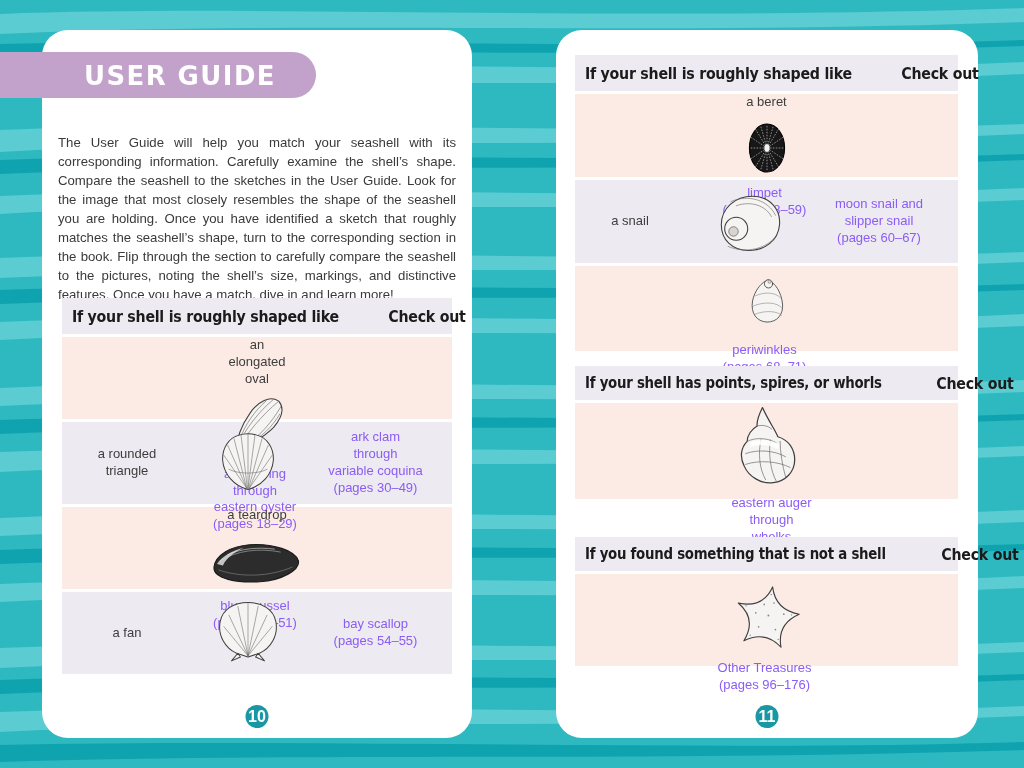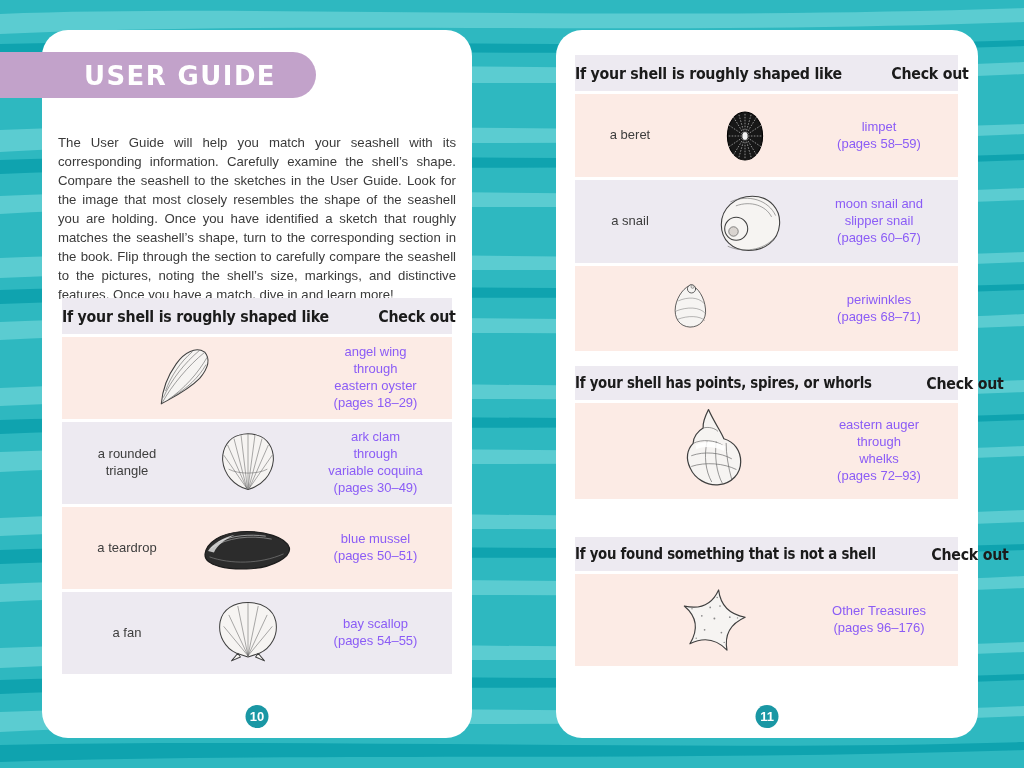--- a/index.html
+++ b/index.html
@@ -26,42 +26,42 @@
   .intro{
     position:absolute;left:16px;top:90px;width:398px;
     font-size:13.2px;line-height:1.44;color:#3a3a3a;text-align:justify;
   }
   .stable{position:absolute;}
   .thead{
     display:flex;align-items:center;background:#edeaf1;
   }
   .thead-tall{height:36px;}
   .thead-short{height:34px;}
-  .th-left{flex:1;}
+  .th-left{flex:1;padding-left:10px;}
   .th-right{width:148px;text-align:center;}
   .cond{
     font-family:"DejaVu Sans",sans-serif;font-weight:700;color:#1b1b1b;
     font-size:16.5px;letter-spacing:-0.3px;display:inline-block;
     transform:scaleX(0.86);transform-origin:left center;white-space:nowrap;
   }
   .th-right .cond{transform-origin:center center;}
   .trow{
     display:flex;align-items:center;margin-top:3px;
   }
-  .row-pink{background:#fcebe5;}
+  .row-pink{background:#fcebe5;flex-direction:column;}
   .row-lav{background:#edeaf1;}
   .col-label{width:130px;text-align:center;font-size:13px;line-height:1.3;color:#3d3d3d;white-space:pre-line;}
   .col-img{flex:1;display:flex;align-items:center;justify-content:center;}
   .col-out{width:145px;text-align:center;font-size:13px;line-height:1.3;color:#8b5cf6;white-space:pre-line;padding-right:4px;}
   .spacer-sm{width:46px;}
   .pagenum{
     position:absolute;bottom:10px;left:50%;transform:translateX(-50%);
     width:23px;height:23px;border-radius:50%;background:#1a97a4;
     display:flex;align-items:center;justify-content:center;
-    color:#ffffff;font-size:13px;font-weight:700;
+    color:#ffffff;font-size:16px;font-weight:700;
   }
   .shell-art{display:block;}
   .sk{stroke:#3f3f3f;stroke-width:1.6;fill:#f6f4f2;stroke-linejoin:round;stroke-linecap:round;}
   .skl{stroke:#6a6a6a;stroke-width:0.9;fill:none;stroke-linecap:round;}
 </style>
 </head>
 <body>
 
 <svg class="bg" viewBox="0 0 1024 768" preserveAspectRatio="none" aria-hidden="true">
   <rect width="1024" height="768" fill="#2eb8c0"></rect>
@@ -94,20 +94,23 @@
 
   <p class="intro">The User Guide will help you match your seashell with its corresponding information. Carefully examine the shell’s shape. Compare the seashell to the sketches in the User Guide. Look for the image that most closely resembles the shape of the seashell you are holding. Once you have identified a sketch that roughly matches the seashell’s shape, turn to the corresponding section in the book. Flip through the section to carefully compare the seashell to the pictures, noting the shell’s size, markings, and distinctive features. Once you have a match, dive in and learn more!</p>
 
   <div class="stable" style="left:20px;top:268px;width:390px;">
     <div class="thead thead-tall">
       <div class="th-left"><span class="cond">If your shell is roughly shaped like</span></div>
       <div class="th-right"><span class="cond">Check out</span></div>
     </div>
 
     <div class="trow row-pink" style="height:82px;">
+      <div class="col-label">an
+elongated
+oval</div>
       <div class="col-img">
         <svg class="shell-art" width="96" height="78" viewBox="0 0 120 120">
           <g transform="rotate(40 60 60)">
             <path class="sk" d="M60,8 C44,10 36,28 38,50 C40,76 50,98 60,112 C66,96 78,70 80,44 C80,22 72,10 60,8 Z"></path>
             <path class="skl" d="M60,9 C54,40 54,80 60,110"></path>
             <path class="skl" d="M52,12 C47,40 48,74 56,102"></path>
             <path class="skl" d="M68,12 C73,40 72,72 64,100"></path>
             <path class="skl" d="M45,20 C41,44 44,70 52,92"></path>
             <path class="skl" d="M74,22 C78,44 75,68 67,90"></path>
           </g>

